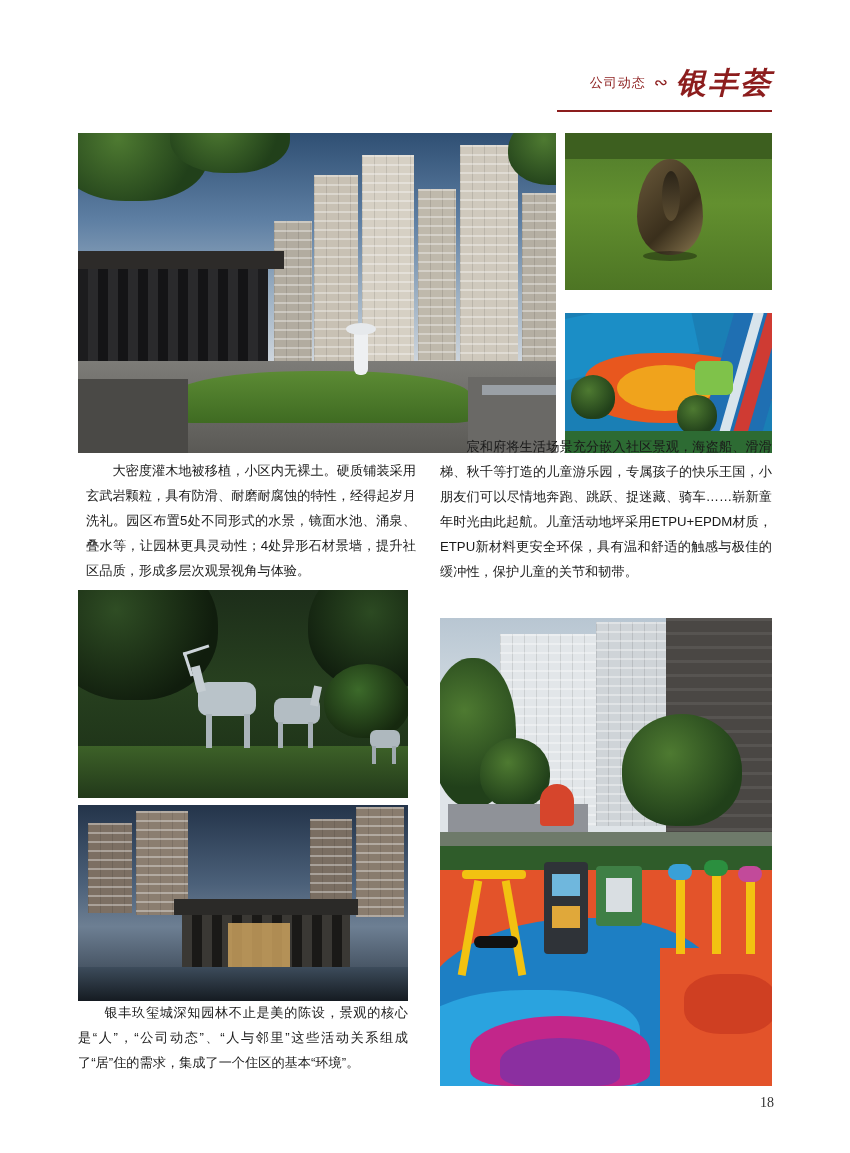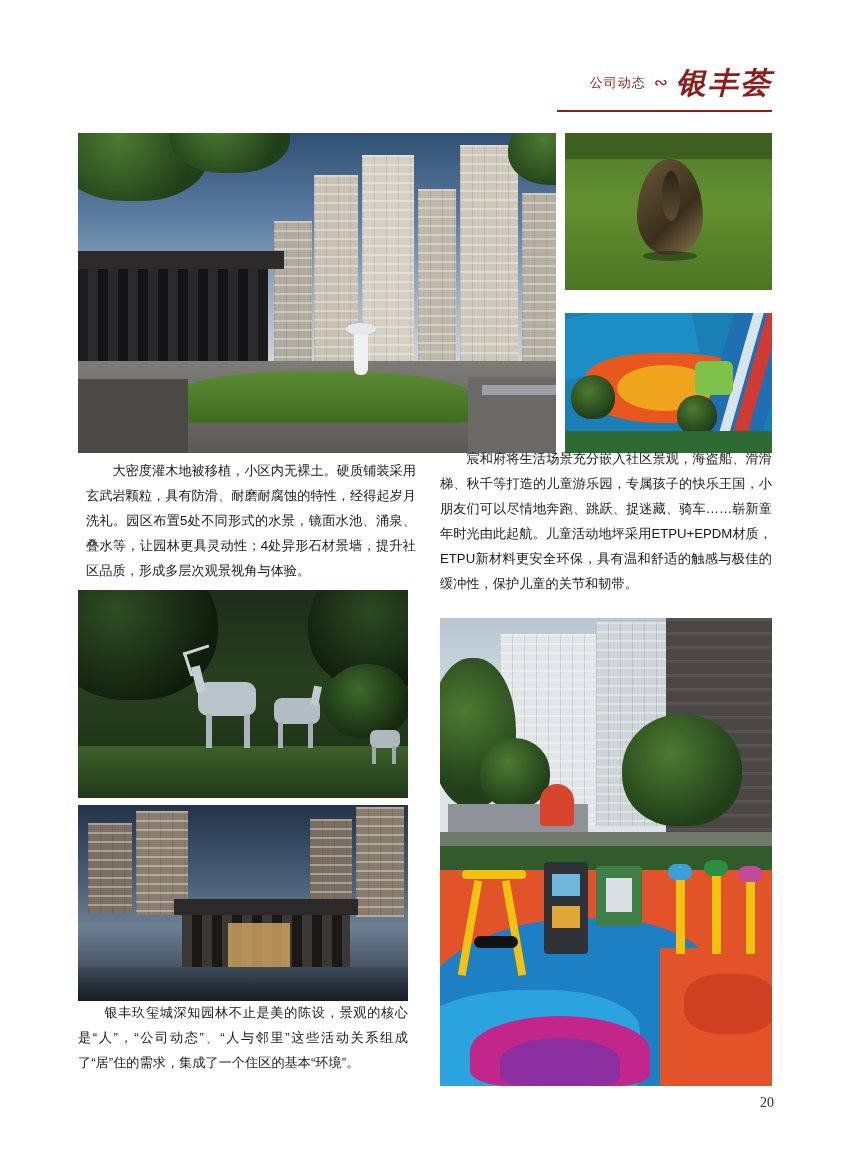--- a/index.html
+++ b/index.html
@@ -168,21 +168,21 @@
   <div class="tree" style="left:6px; top:62px; width:44px; height:44px;"></div>
   <div class="tree" style="left:112px; top:82px; width:40px; height:40px;"></div>
   <div style="position:absolute; left:0; bottom:0; width:100%; height:22px; background:#2d6b33;"></div>
   <div style="position:absolute; left:130px; top:48px; width:38px; height:34px; background:#7fc24a; border-radius:6px;"></div>
 </div>
 
 <div class="col-text" style="left:78px; top:458px; width:330px;margin-left:8px;">
   <p>大密度灌木地被移植，小区内无裸土。硬质铺装采用玄武岩颗粒，具有防滑、耐磨耐腐蚀的特性，经得起岁月洗礼。园区布置5处不同形式的水景，镜面水池、涌泉、叠水等，让园林更具灵动性；4处异形石材景墙，提升社区品质，形成多层次观景视角与体验。</p>
 </div>
 
-<div class="col-text" style="left:440px; top:446px; width:332px;">
+<div class="col-text" style="left:440px; top:434px; width:332px;">
   <p>宸和府将生活场景充分嵌入社区景观，海盗船、滑滑梯、秋千等打造的儿童游乐园，专属孩子的快乐王国，小朋友们可以尽情地奔跑、跳跃、捉迷藏、骑车……崭新童年时光由此起航。儿童活动地坪采用ETPU+EPDM材质，ETPU新材料更安全环保，具有温和舒适的触感与极佳的缓冲性，保护儿童的关节和韧带。</p>
 </div>
 
 <div class="photo" style="left:78px; top:590px; width:330px; height:208px;">
   <div style="position:absolute; inset:0; background:linear-gradient(to bottom,#1d2e1a 0%,#27401f 45%,#1a2d15 100%);"></div>
   <div class="tree" style="left:-30px; top:-40px; width:170px; height:150px; background:radial-gradient(circle at 40% 40%,#2f4d24,#101d0d 72%);"></div>
   <div class="tree" style="left:230px; top:-30px; width:140px; height:130px; background:radial-gradient(circle at 45% 40%,#2c4a22,#0f1c0d 72%);"></div>
   <div class="tree" style="left:246px; top:74px; width:86px; height:74px; background:radial-gradient(circle at 40% 35%,#3c6a2a,#16290f 72%);"></div>
   <div style="position:absolute; left:0; bottom:0; width:100%; height:52px; background:linear-gradient(to bottom,#3d6128,#22391a);"></div>
 
@@ -263,13 +263,13 @@
   <div style="position:absolute; left:166px; top:260px; width:26px; height:34px; background:#d9dee2;"></div>
 
   <div style="position:absolute; left:236px; top:256px; width:9px; height:80px; background:#f2c211;"></div>
   <div style="position:absolute; left:272px; top:252px; width:9px; height:84px; background:#f2c211;"></div>
   <div style="position:absolute; left:306px; top:258px; width:9px; height:78px; background:#f2c211;"></div>
   <div style="position:absolute; left:228px; top:246px; width:24px; height:16px; background:#39a0d8; border-radius:8px;"></div>
   <div style="position:absolute; left:264px; top:242px; width:24px; height:16px; background:#2b8f3f; border-radius:8px;"></div>
   <div style="position:absolute; left:298px; top:248px; width:24px; height:16px; background:#c24a9a; border-radius:8px;"></div>
 </div>
 
-<div class="page-number">20</div>
+<div class="page-number">18</div>
 
 </body></html>

